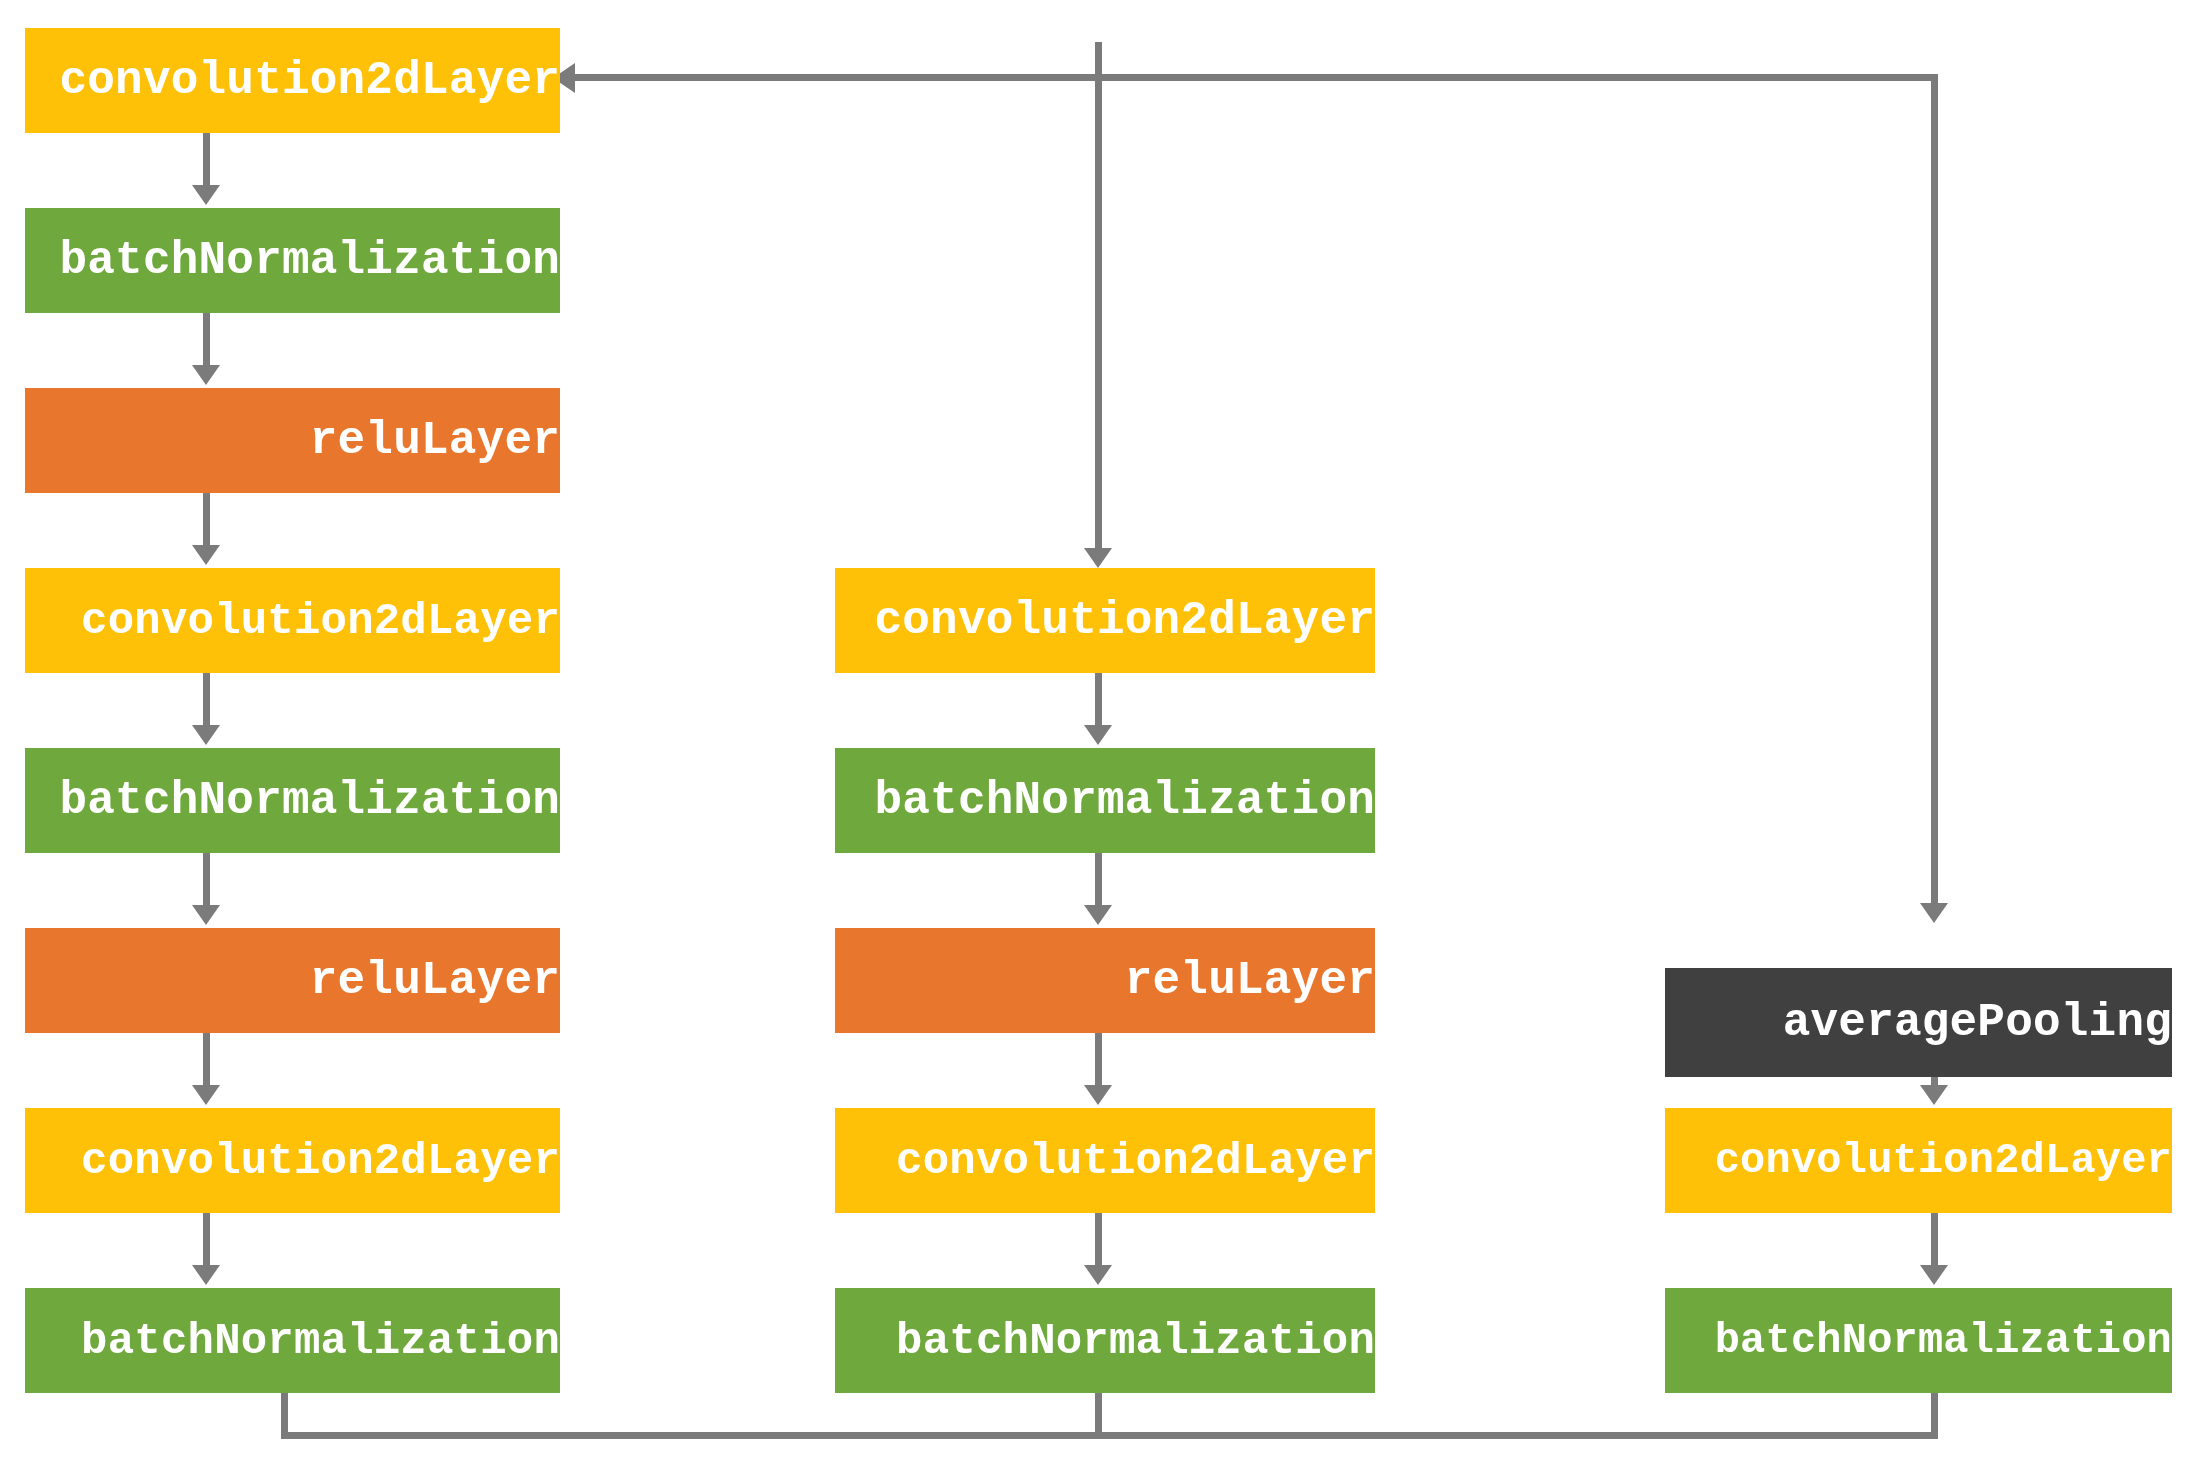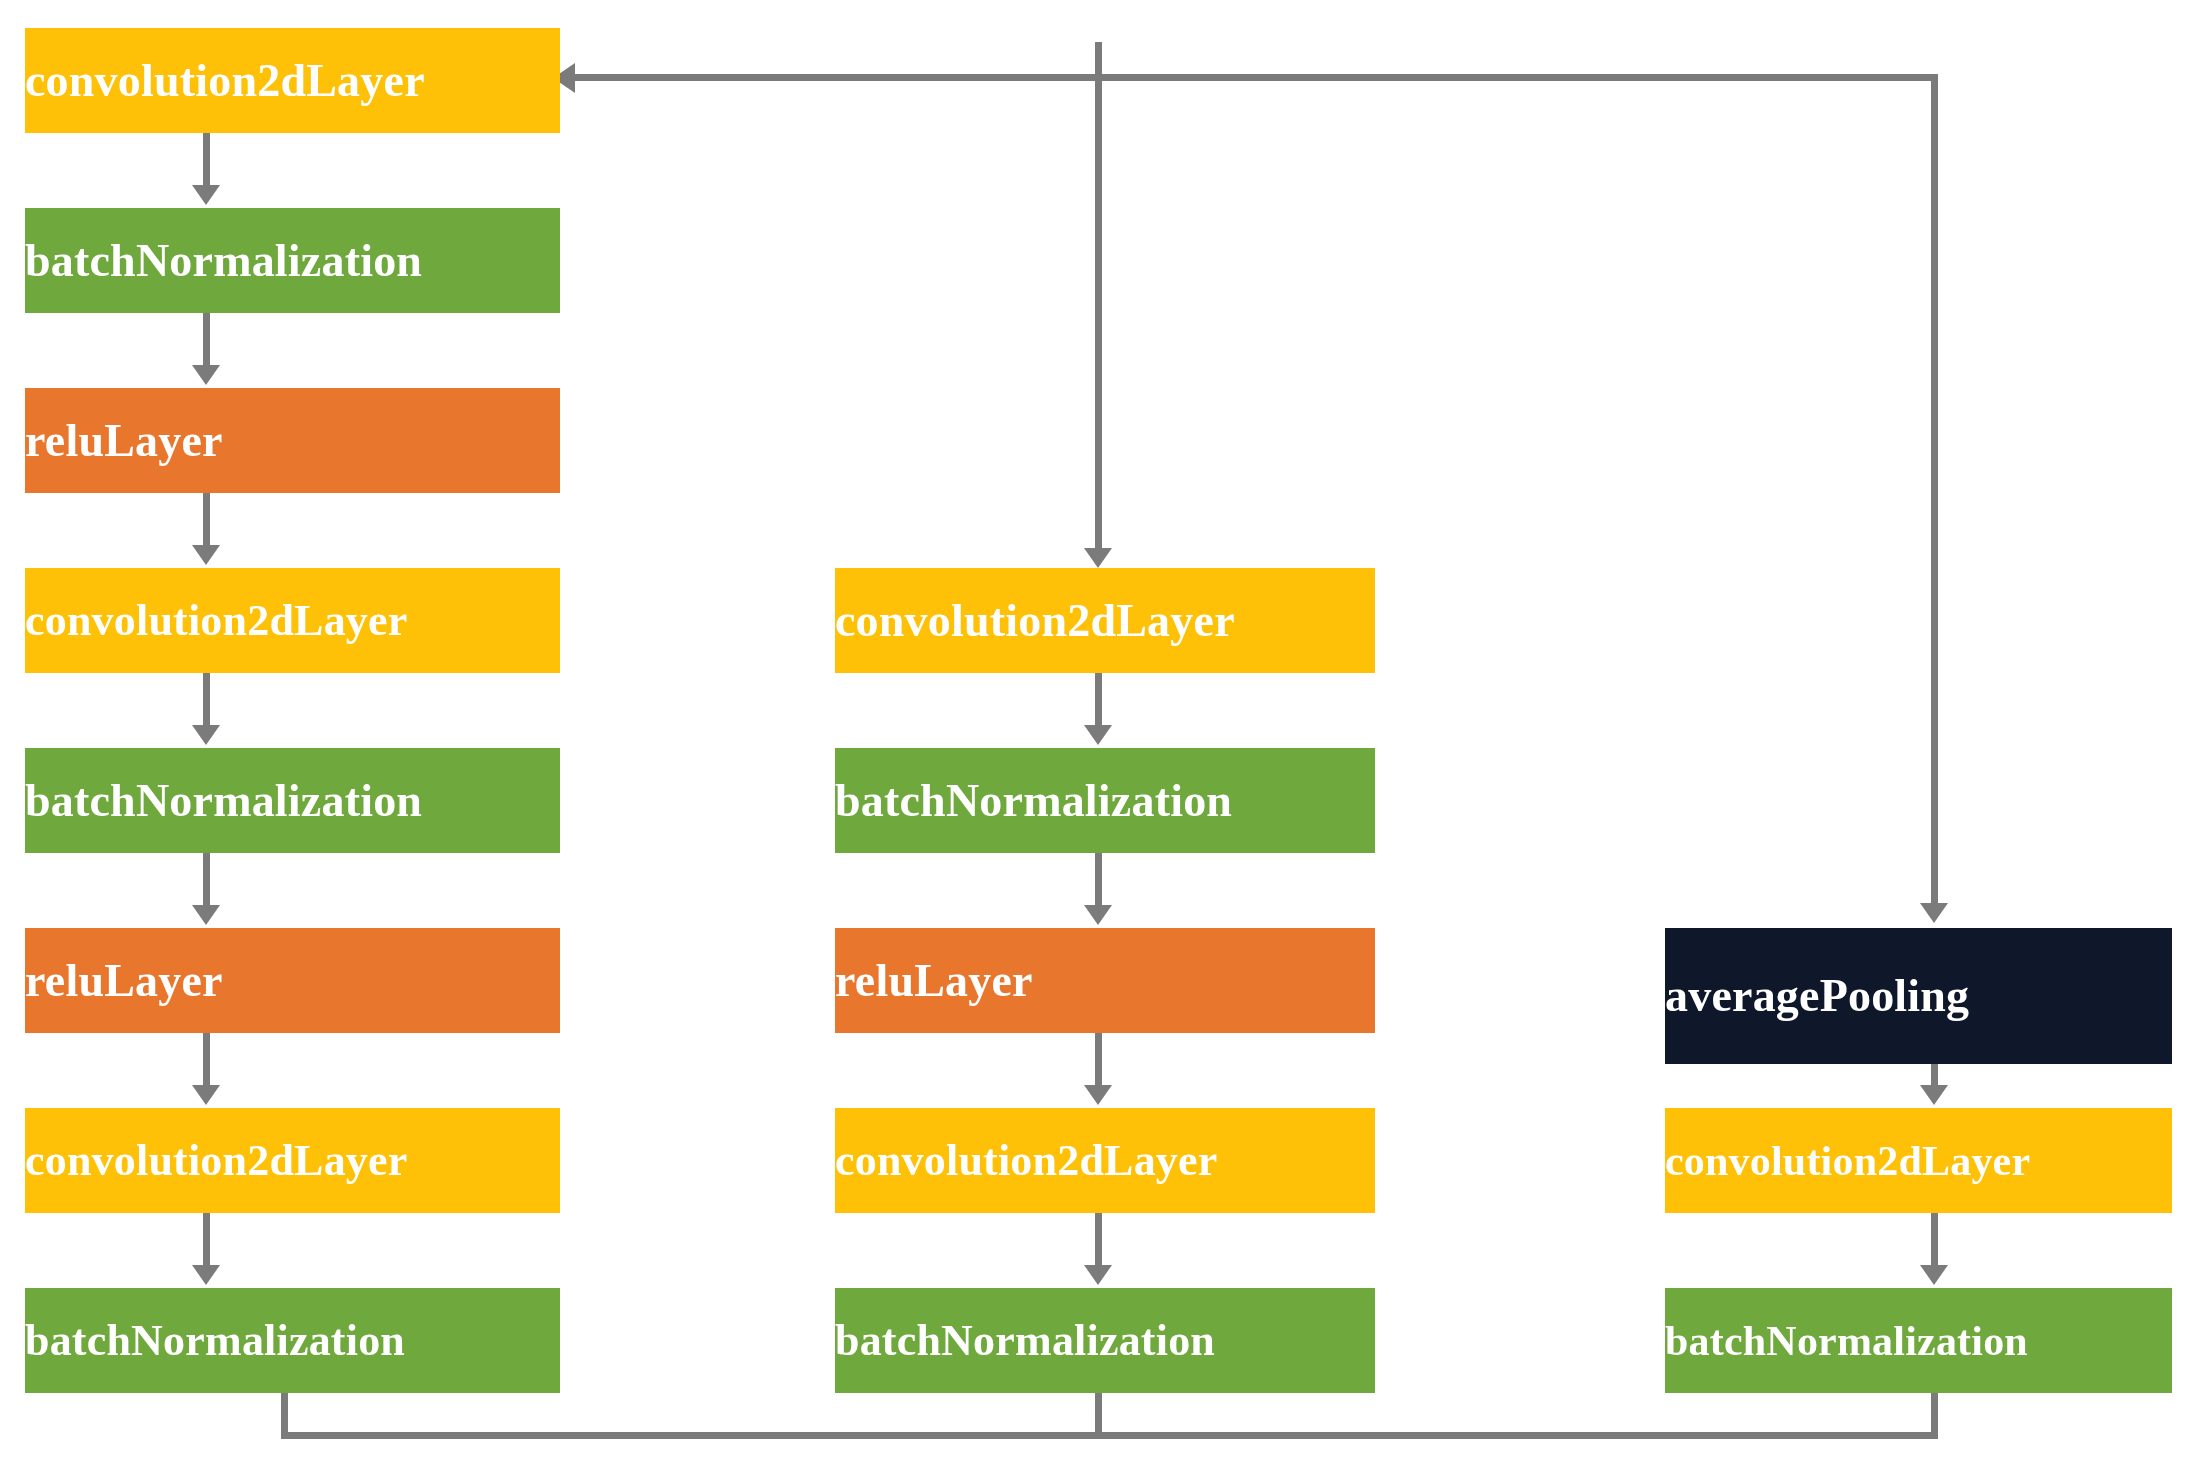--- a/index.html
+++ b/index.html
@@ -1,19 +1,19 @@
 <!DOCTYPE html>
 <html><head>
 <meta charset="utf-8">
 <style>
   html,body{margin:0;padding:0;background:#ffffff;}
   body{width:2205px;height:1477px;font-family:"Liberation Serif",serif;}
   #canvas{position:relative;width:2205px;height:1477px;background:#ffffff;overflow:hidden;}
-  .node{position:absolute;display:flex;align-items:center;justify-content:flex-start;
-        color:#ffffff;font-weight:bold;font-family:Liberation Serif, serif;
+  .node{position:absolute;display:flex;align-items:center;justify-content:flex-end;
+        color:#ffffff;font-weight:bold;font-family:Liberation Mono, monospace;
         letter-spacing:.2px;line-height:1;box-sizing:border-box;}
   .node-label{display:block;white-space:nowrap;}
   .edge-v{position:absolute;background:#7b7b7b;width:7px;}
   .edge-h{position:absolute;background:#7b7b7b;height:7px;}
   .arrowhead-down{position:absolute;width:0;height:0;
         border-left:14px solid transparent;border-right:14px solid transparent;
         border-top:20px solid #7b7b7b;}
   .arrowhead-left{position:absolute;width:0;height:0;
         border-top:15px solid transparent;border-bottom:15px solid transparent;
         border-right:22px solid #7b7b7b;}
@@ -100,21 +100,21 @@
   <div class="node" style="left:835px; top:928px; width:540px; height:105px; background:#e8762c; font-size:46px;">
     <span class="node-label">reluLayer</span>
   </div>
   <div class="node" style="left:835px; top:1108px; width:540px; height:105px; background:#ffc107; font-size:44px;">
     <span class="node-label">convolution2dLayer</span>
   </div>
   <div class="node" style="left:835px; top:1288px; width:540px; height:105px; background:#6fa83c; font-size:44px;">
     <span class="node-label">batchNormalization</span>
   </div>
 
-  <div class="node" style="left:1665px; top:928px; width:507px; height:136px; background:#0f172a; font-size:46px;">
+  <div class="node" style="left:1665px; top:968px; width:507px; height:109px; background:#404040; font-size:46px;">
     <span class="node-label">averagePooling</span>
   </div>
   <div class="node" style="left:1665px; top:1108px; width:507px; height:105px; background:#ffc107; font-size:42px;">
     <span class="node-label">convolution2dLayer</span>
   </div>
   <div class="node" style="left:1665px; top:1288px; width:507px; height:105px; background:#6fa83c; font-size:42px;">
     <span class="node-label">batchNormalization</span>
   </div>
 
 </div>

